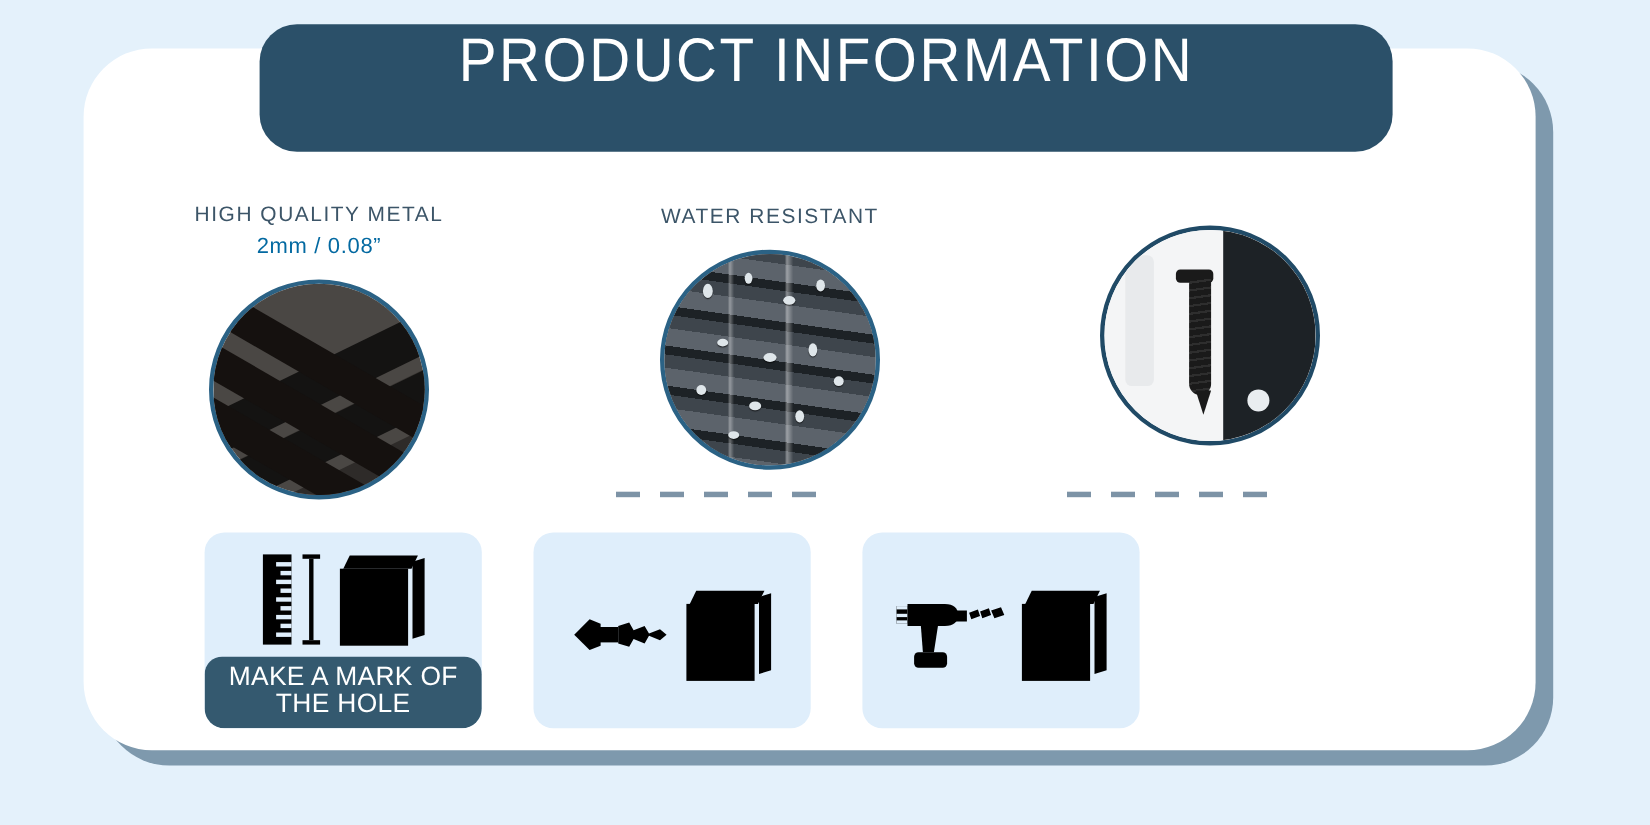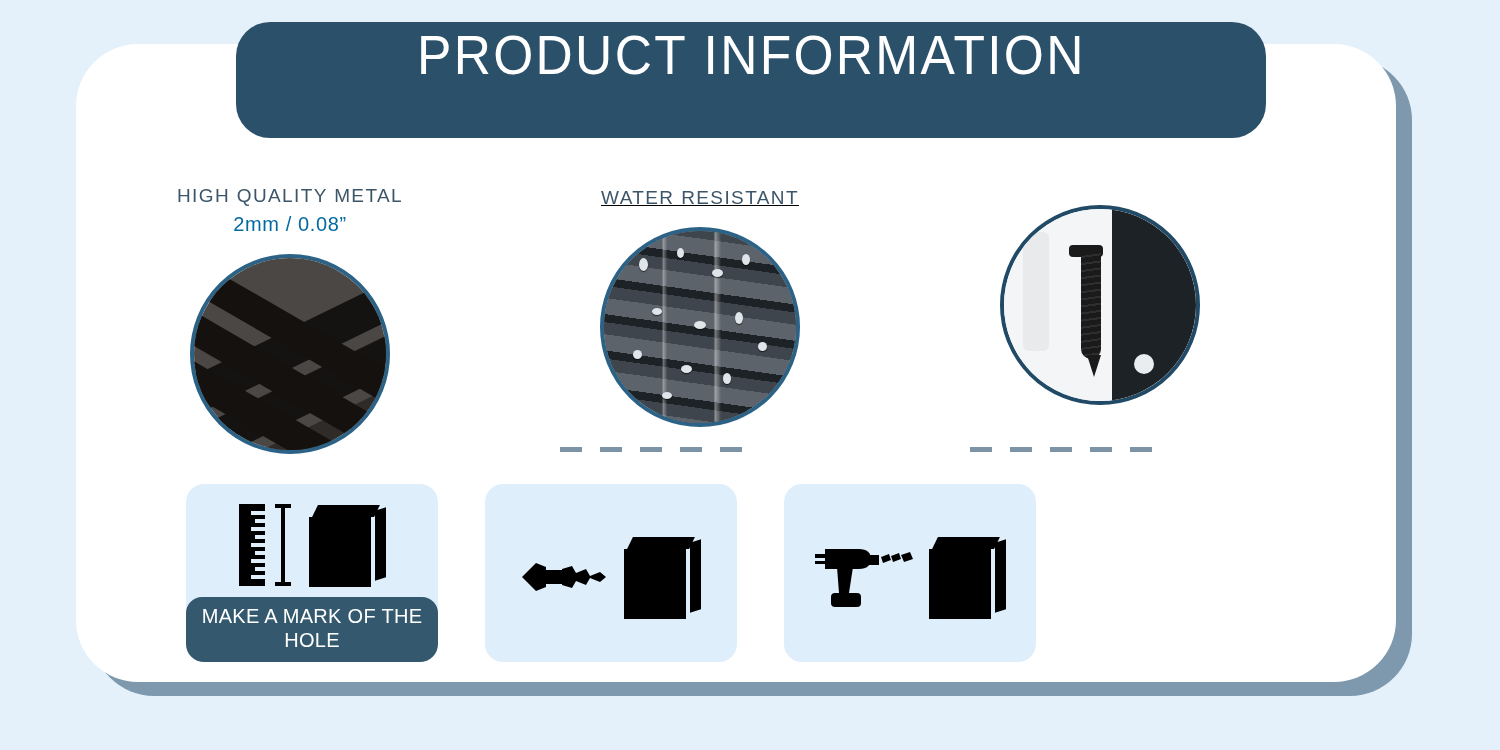--- a/index.html
+++ b/index.html
@@ -63,21 +63,21 @@
     width: 1260px;
     height: 300px;
     margin-top: 17px;
   }
   .feature {
     position: absolute;
     width: 320px;
     text-align: center;
   }
   .feature-1 { left: 20px;  top: 8px; }
-  .feature-2 { left: 430px; top: 10px; text-decoration: underline; }
+  .feature-2 { left: 430px; top: 10px; }
   .feature-3 { left: 830px; top: 10px; }
 
   .feature-title {
     color: #3c5568;
     font-size: 19px;
     letter-spacing: 1.4px;
     white-space: nowrap;
   }
   .feature-sub {
     color: #0369a1;
@@ -191,21 +191,21 @@
     flex: 1;
     display: flex;
     align-items: center;
     justify-content: center;
     gap: 12px;
     padding: 8px 12px 0;
   }
   .step-label {
     background: #34596f;
     color: #ffffff;
-    font-size: 20px;
+    font-size: 24px;
     line-height: 24px;
     text-align: center;
     padding: 7px 6px 10px;
     letter-spacing: .3px;
     border-radius: 16px;
   }
 
   
   .box3d { position: relative; width: 78px; height: 84px; flex: none; }
   .box3d .face { position: absolute; left: 0; top: 14px; width: 62px; height: 70px; background: #000; }

